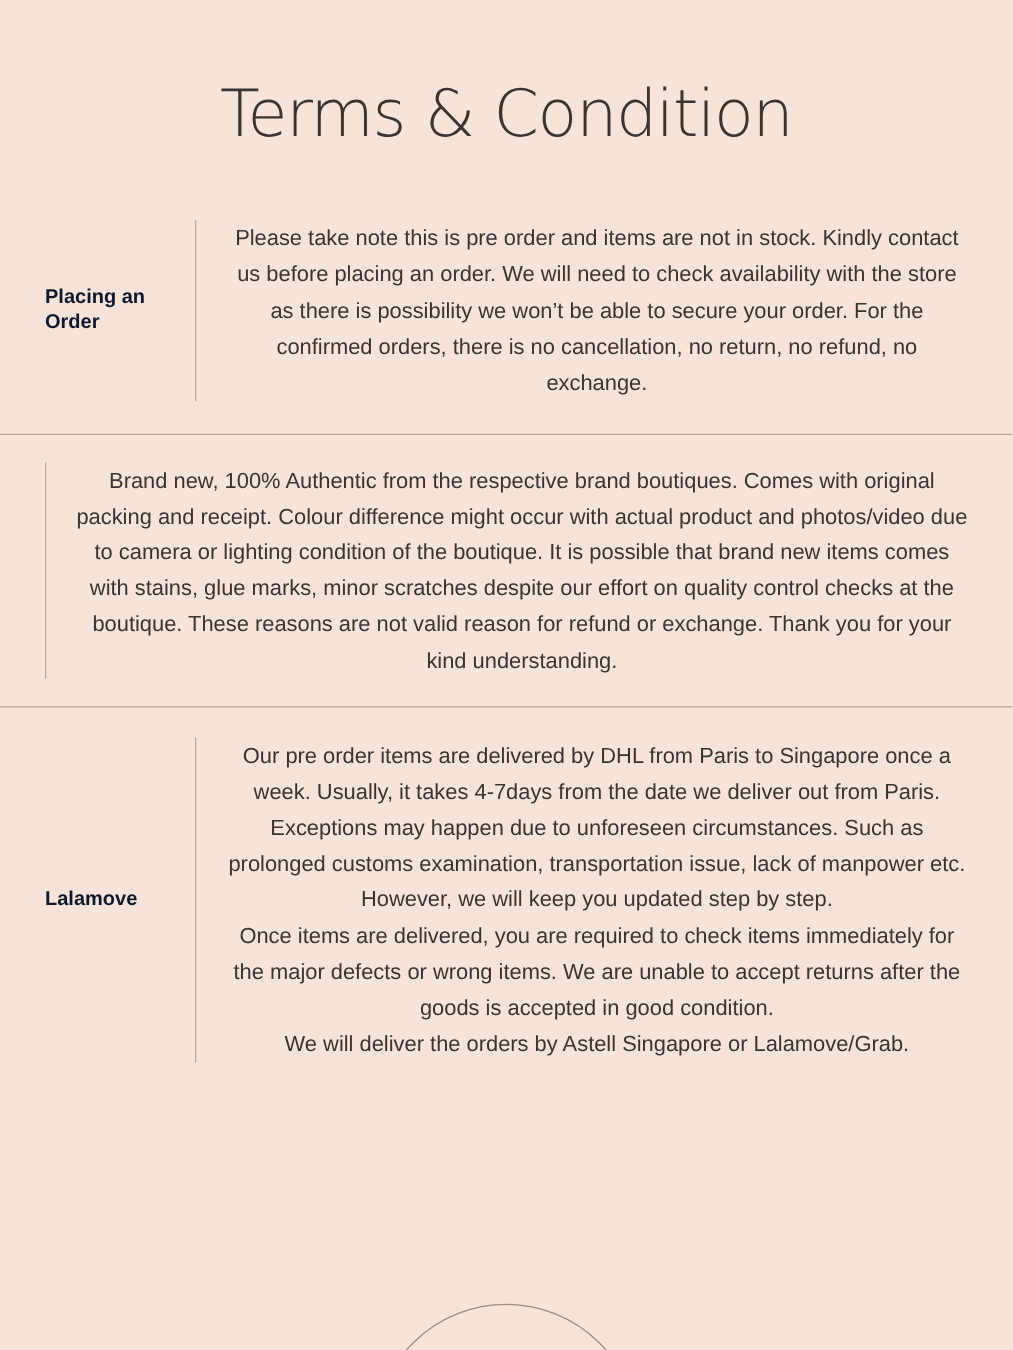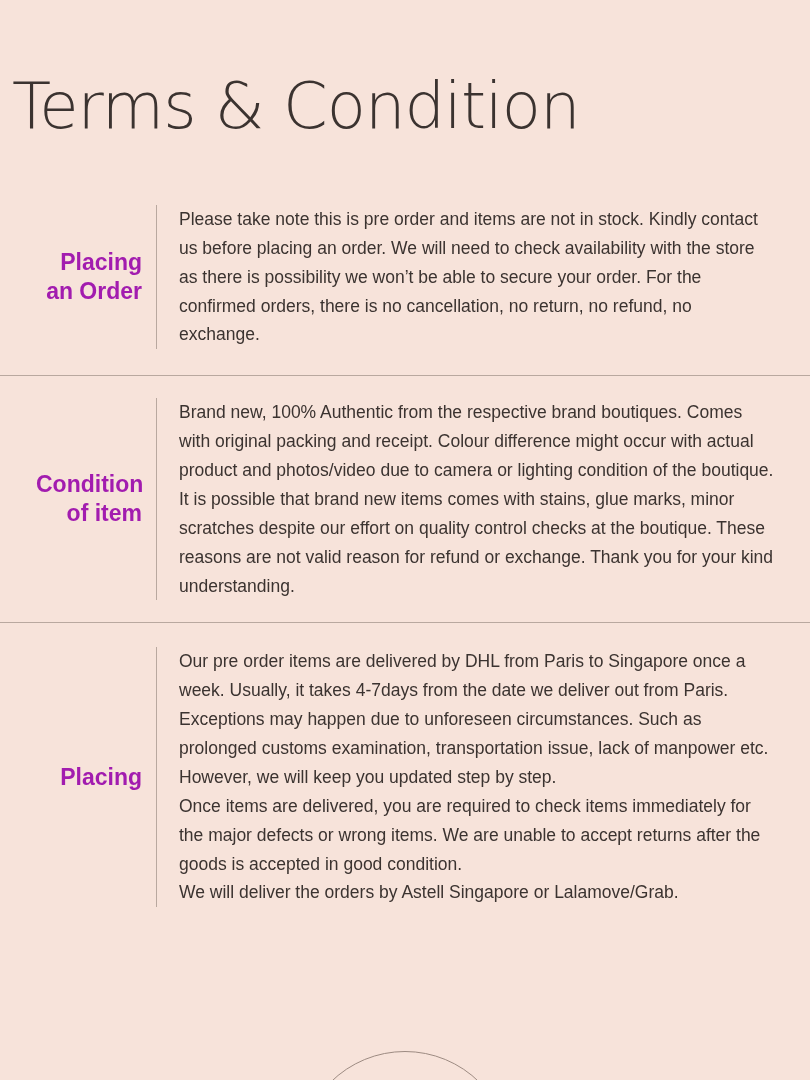--- a/index.html
+++ b/index.html
@@ -17,52 +17,53 @@
   }
   .page {
     width: 810px;
     height: 1080px;
     position: relative;
     box-sizing: border-box;
   }
   .title {
     font-family: "DejaVu Sans", sans-serif;
     font-weight: 300;
-    font-size: 64px;
+    font-size: 52px;
     letter-spacing: -1px;
     color: #3b3330;
+    text-align: center;
     padding-top: 30px;
     line-height: 1.05;
     white-space: nowrap;
-    padding-left: 12px;
   }
   .section {
     display: flex;
     align-items: center;
     padding: 0 34px 0 36px;
     box-sizing: border-box;
   }
   .sec-label {
     width: 120px;
     min-width: 120px;
-    text-align: right;
+    text-align: left;
     font-weight: bold;
-    font-size: 23px;
+    font-size: 16px;
     line-height: 1.28;
-    color: #a21caf;
+    color: #0f172a;
     padding-right: 14px;
     box-sizing: border-box;
   }
   .sec-body {
     border-left: 1.5px solid #b9a89f;
     padding-left: 22px;
     font-size: 17.5px;
     line-height: 1.65;
     color: #3b3330;
     flex: 1;
+    text-align: center;
   }
   .sec-body p {
     margin: 0;
   }
   .divider {
     height: 1px;
     background: #b9a89f;
     margin: 0;
     width: 100%;
   }
@@ -101,30 +102,29 @@
   <div class="section" id="section-placing">
     <div class="sec-label">Placing an Order</div>
     <div class="sec-body">
       <p>Please take note this is pre order and items are not in stock. Kindly contact us before placing an order. We will need to check availability with the store as there is possibility we won’t be able to secure your order. For the confirmed orders, there is no cancellation, no return, no refund, no exchange.</p>
     </div>
   </div>
 
   <div class="divider"></div>
 
   <div class="section" id="section-condition">
-    <div class="sec-label">Condition of item</div>
     <div class="sec-body">
       <p>Brand new, 100% Authentic from the respective brand boutiques. Comes with original packing and receipt. Colour difference might occur with actual product and photos/video due to camera or lighting condition of the boutique. It is possible that brand new items comes with stains, glue marks, minor scratches despite our effort on quality control checks at the boutique. These reasons are not valid reason for refund or exchange. Thank you for your kind understanding.</p>
     </div>
   </div>
 
   <div class="divider"></div>
 
   <div class="section" id="section-delivery">
-    <div class="sec-label">Placing</div>
+    <div class="sec-label">Lalamove</div>
     <div class="sec-body">
       <p>Our pre order items are delivered by DHL from Paris to Singapore once a week. Usually, it takes 4-7days from the date we deliver out from Paris. Exceptions may happen due to unforeseen circumstances. Such as prolonged customs examination, transportation issue, lack of manpower etc. However, we will keep you updated step by step.</p>
       <p>Once items are delivered, you are required to check items immediately for the major defects or wrong items. We are unable to accept returns after the goods is accepted in good condition.</p>
       <p>We will deliver the orders by Astell Singapore or Lalamove/Grab.</p>
     </div>
   </div>
 
   <div class="footer">
     <div class="stamp">
       

